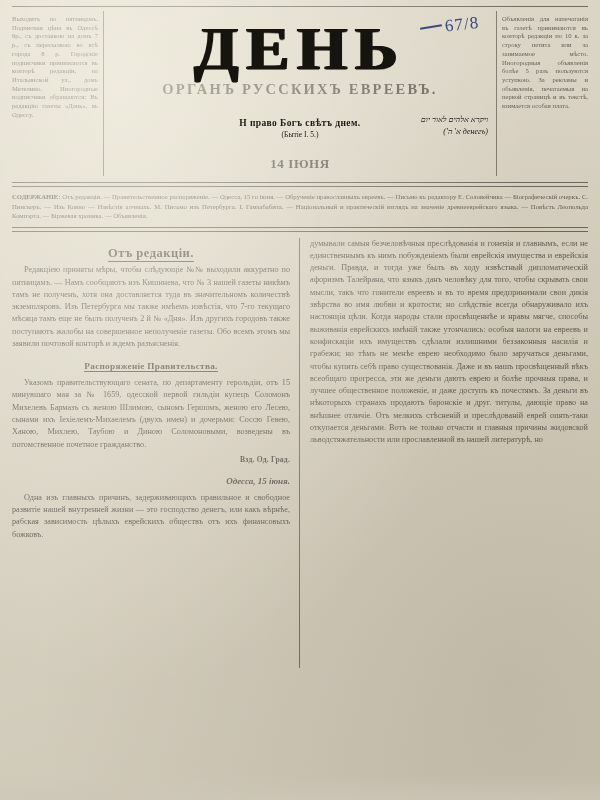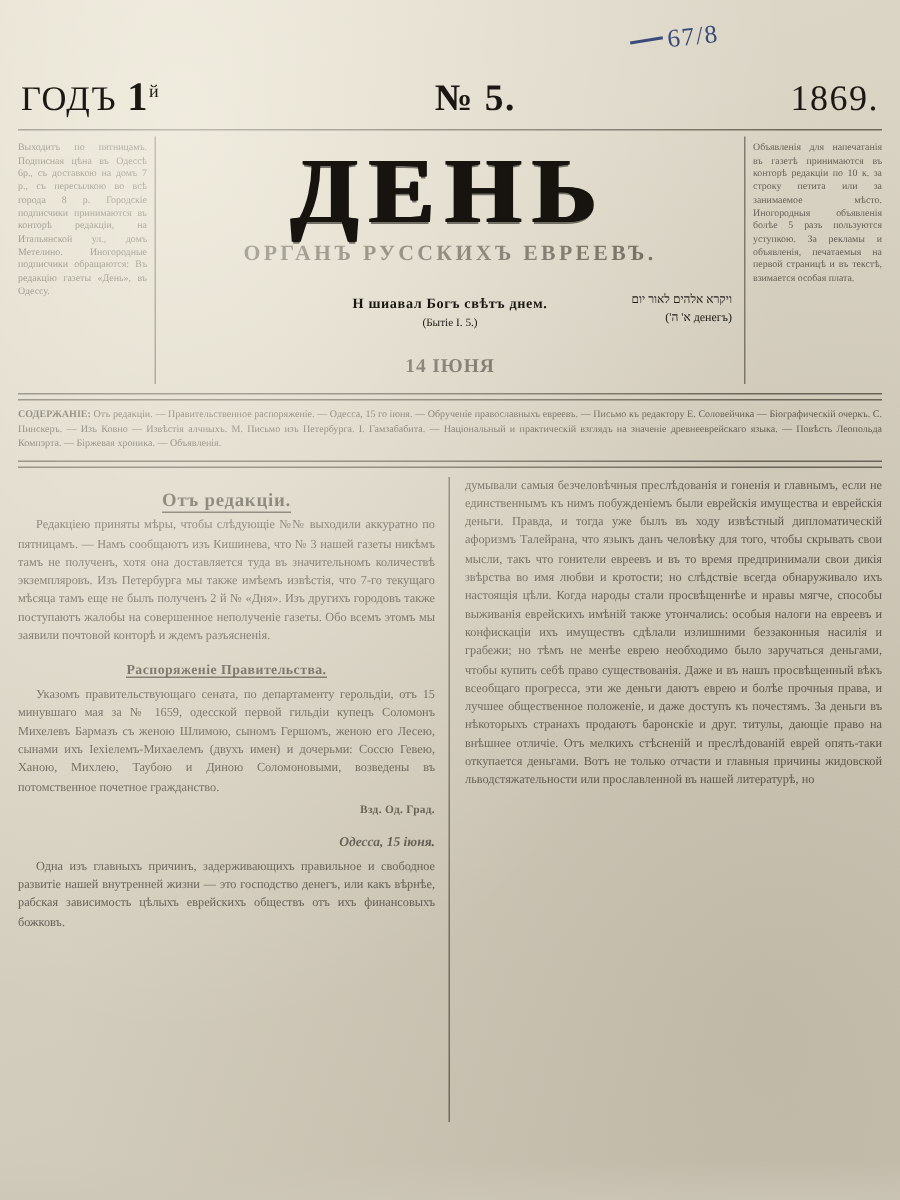--- a/index.html
+++ b/index.html
@@ -143,20 +143,21 @@
     margin-top: 2px;
   }
   .hebrew {
     position: absolute;
     right: 0;
     top: -4px;
     text-align: right;
     font-size: 8px;
     line-height: 1.45;
     direction: rtl;
+    font-style: italic;
   }
   .issue-date {
     font-size: 13px;
     font-weight: bold;
     letter-spacing: .6px;
     margin-top: 4px;
   }
 
   
   .contents {
@@ -228,44 +229,36 @@
 </head>
 <body>
 
 <div class="page">
   <div class="paper-tint"></div>
 
   <div class="pen-mark">
     <span class="dash"></span><span>67/8</span>
   </div>
 
-  <div class="head-row">
-    <div class="head-year">
-      <span>ГОДЪ</span>
-      <span class="num">1</span><sup>й</sup>
-    </div>
-    <div class="head-issue">№ 5.</div>
-    <div class="head-date">1869.</div>
-  </div>
 
   <div class="rule"></div>
 
   <div class="band">
     <div class="band-left">Выходитъ по пятницамъ. Подписная цѣна въ Одессѣ 6р., съ доставкою на домъ 7 р., съ пересылкою во всѣ города 8 р. Городскiе подписчики принимаются въ конторѣ редакцiи, на Итальянской ул., домъ Метелино. Иногородные подписчики обращаются: Въ редакцiю газеты «День», въ Одессу.</div>
 
     <div class="band-center">
       <div class="logo"><span class="blk">ДЕНЬ</span></div>
       <div class="subtitle">ОРГАНЪ РУССКИХЪ ЕВРЕЕВЪ.</div>
 
       <div class="verse-wrap">
         <div class="hebrew">
           <div>ויקרא אלהים לאור יום</div>
           <div>(денегъ א' ה')</div>
         </div>
-        <div class="verse">Н шиавал Богъ свѣтъ днем.</div>
+        <div class="verse">Н право Богъ свѣтъ днем.</div>
         <div class="verse-src">(Бытiе I. 5.)</div>
       </div>
 
       <div class="issue-date">14 ІЮНЯ</div>
     </div>
 
     <div class="band-right">Объявленiя для напечатанiя въ газетѣ принимаются въ конторѣ редакцiи по 10 к. за строку петита или за занимаемое мѣсто. Иногородныя объявленiя болѣе 5 разъ пользуются уступкою. За рекламы и объявленiя, печатаемыя на первой страницѣ и въ текстѣ, взимается особая плата.</div>
   </div>
 
   <div class="rule double"></div>

